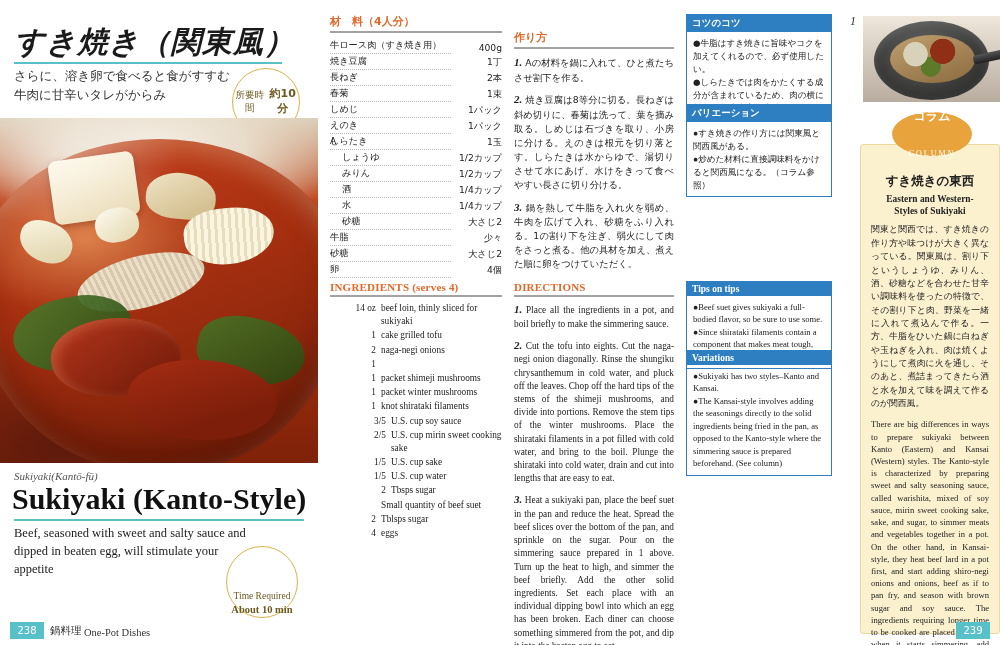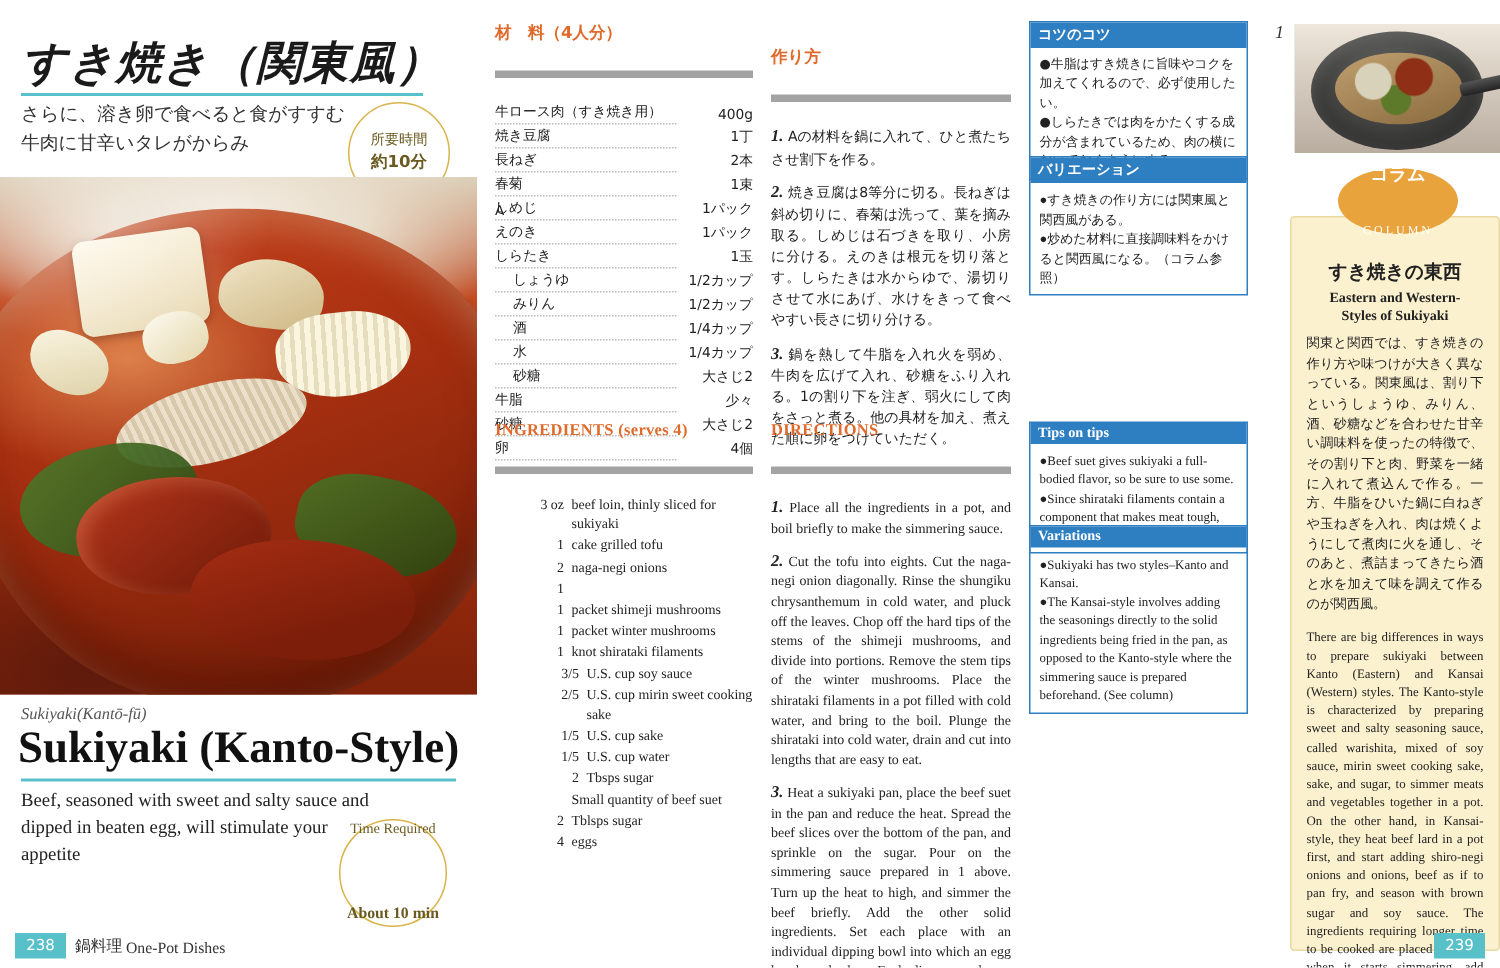--- a/index.html
+++ b/index.html
@@ -26,21 +26,21 @@
     position:absolute;left:14px;top:62px;width:268px;height:2px;background:#58c0c8;
   }
   .jp-sub{
     position:absolute;left:14px;top:66px;width:250px;
     font-size:12.5px;line-height:1.55;
     font-family:"DejaVu Sans",sans-serif;color:#333;
   }
   .time-badge{
     position:absolute;right:18px;top:68px;width:66px;height:66px;
     border:1.5px solid #d9b44a;border-radius:50%;
-    display:flex;flex-direction:column;align-items:center;justify-content:center;
+    display:flex;flex-direction:row;align-items:center;justify-content:center;
     font-family:"DejaVu Sans",sans-serif;font-size:9.5px;line-height:1.35;color:#6b5a20;
     text-align:center;
   }
   .time-badge .b{font-size:11px;font-weight:bold;}
 
   .photo-main{
     position:absolute;left:0;top:118px;width:318px;height:345px;
     overflow:hidden;
     background:#8b2d15;
   }
@@ -90,41 +90,41 @@
     font-family:"Liberation Serif",serif;
   }
   .en-title-rule{position:absolute;left:14px;top:519px;width:290px;height:2px;background:#58c0c8;}
   .en-sub{
     position:absolute;left:14px;top:524px;width:238px;
     font-size:12.5px;line-height:1.45;color:#222;
   }
   .time-badge-en{
     position:absolute;right:20px;top:546px;width:70px;height:70px;
     border:1.5px solid #d9b44a;border-radius:50%;
-    display:flex;flex-direction:column;align-items:center;justify-content:space-between;
+    display:flex;flex-direction:column;align-items:center;justify-content:flex-end;
     font-size:9.5px;line-height:1.35;color:#6b5a20;text-align:center;
   }
   .time-badge-en .b{font-size:10.5px;font-weight:bold;}
 
   
   .footer-left{position:absolute;left:0;bottom:0;width:318px;height:30px;}
   .pg-left{
     position:absolute;left:10px;bottom:6px;width:34px;height:17px;
     background:#58c0c8;color:#fff;font-size:10px;
     display:flex;align-items:center;justify-content:center;
     font-family:"DejaVu Sans",sans-serif;
   }
   .foot-jp{position:absolute;left:50px;bottom:7px;font-size:10.5px;font-family:"DejaVu Sans",sans-serif;color:#333;}
   .foot-en{position:absolute;left:84px;bottom:7px;font-size:10.5px;color:#333;}
 
   
   .sec-head{
     font-size:11px;font-weight:bold;color:#e06a2b;
     font-family:"DejaVu Sans",sans-serif;
-    border-bottom:5px solid #a3a3a3;padding-bottom:18px;margin-bottom:15px;
+    border-bottom:2px solid #a3a3a3;padding-bottom:2px;margin-bottom:5px;
   }
   .sec-head.en{font-family:"Liberation Serif",serif;font-size:11px;letter-spacing:.2px;}
 
   .col-ing{position:absolute;left:330px;top:14px;width:172px;}
   .ing-table{width:100%;border-collapse:collapse;font-size:9.2px;
     font-family:"DejaVu Sans",sans-serif;color:#222;}
   .ing-table td{padding:1px 0;vertical-align:bottom;}
   .ing-table td.n{border-bottom:1px dotted #b9b9b9;white-space:nowrap;}
   .ing-table td.v{text-align:right;white-space:nowrap;padding-left:4px;}
   .ing-table tr.grp td.n{padding-left:12px;}
@@ -383,21 +383,21 @@
     <div class="bd">
       <div>●すき焼きの作り方には関東風と関西風がある。</div>
       <div>●炒めた材料に直接調味料をかけると関西風になる。（コラム参照）</div>
     </div>
   </div>
 
   <div class="col-ing-en">
     <div class="sec-head en">INGREDIENTS (serves 4)</div>
     <div class="ing-en-list">
       <div class="li">
-          <span class="qty">3 oz</span>
+          <span class="qty">14 oz</span>
           <span class="nm">beef loin, thinly sliced for sukiyaki</span>
         </div>
       <div class="li">
           <span class="qty">1</span>
           <span class="nm">cake grilled tofu</span>
         </div>
       <div class="li">
           <span class="qty">2</span>
           <span class="nm">naga-negi onions</span>
         </div>

